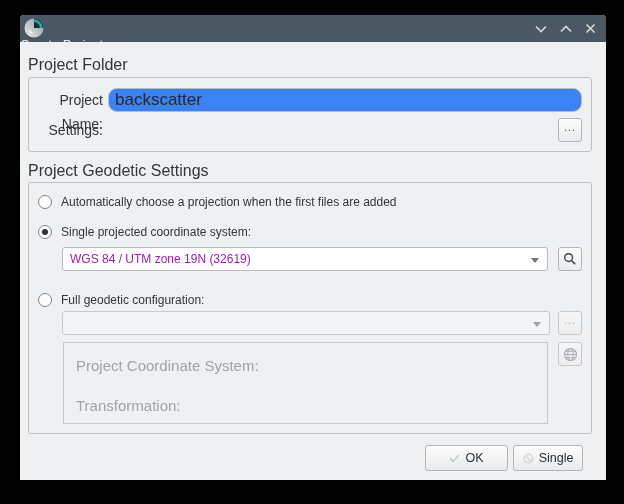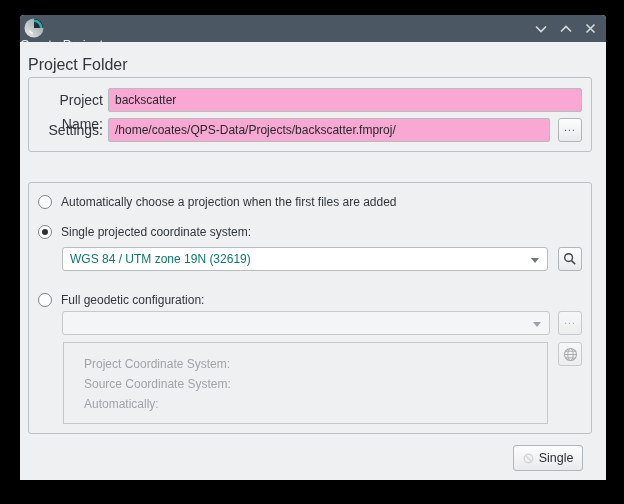--- a/index.html
+++ b/index.html
@@ -10,37 +10,37 @@
   .titlebar{position:absolute;left:0;top:0;width:100%;height:27px;background:#4b5863;border-radius:4px 4px 0 0;}
   .titlebar .title{position:absolute;left:0;right:0;top:0;line-height:27px;text-align:left;color:#eceff1;font-size:13px;margin-top:16px;}
   .app-icon{position:absolute;left:4px;top:3px;width:20px;height:20px;}
   .win-controls{position:absolute;right:7px;top:0;height:27px;display:flex;align-items:center;gap:8px;}
   .win-btn{width:17px;height:17px;display:flex;align-items:center;justify-content:center;cursor:pointer;}
   
   .group-label{position:absolute;left:8px;font-size:16px;color:#31363b;}
   .group-box{position:absolute;left:8px;width:564px;border:1px solid #bdc1c5;border-radius:3px;background:transparent;box-sizing:border-box;}
   
   .field-label{position:absolute;left:0;width:83px;height:24px;line-height:24px;text-align:right;font-size:14px;color:#31363b;}
-  .text-input{position:absolute;height:24px;box-sizing:border-box;border:1px solid #b8bcc0;border-radius:2px;background:#f9a8d4;font-family:"Liberation Sans","DejaVu Sans",sans-serif;font-size:12px;color:#26292c;padding:0 6px;outline:none;}
+  .text-input{position:absolute;height:24px;box-sizing:border-box;border:1px solid #b8bcc0;border-radius:9px;background:#3b82f6;font-family:"Liberation Sans","DejaVu Sans",sans-serif;font-size:17px;color:#26292c;padding:0 6px;outline:none;}
   .small-btn{position:absolute;width:24px;height:24px;box-sizing:border-box;border:1px solid #b1b6ba;border-radius:3px;background:linear-gradient(#fcfdfd,#e9eaeb);display:flex;align-items:center;justify-content:center;font-size:11px;color:#45505a;cursor:pointer;padding:0;}
   .small-btn.disabled{border-color:#c6cacd;background:linear-gradient(#f6f7f8,#ededee);color:#a9adb1;cursor:default;}
   .dots{letter-spacing:1px;font-size:10px;line-height:10px;transform:translateY(-2px);}
   
   .radio-row{position:absolute;left:18px;display:flex;align-items:center;gap:9px;cursor:pointer;}
   .radio{width:14px;height:14px;box-sizing:border-box;border:1px solid #7f8488;border-radius:50%;background:#fdfdfd;position:relative;flex:0 0 auto;}
   .radio.checked::after{content:"";position:absolute;left:3px;top:3px;width:6px;height:6px;border-radius:50%;background:#2d3136;}
   .radio-text{font-size:12px;color:#31363b;}
   
-  .combo{position:absolute;height:24px;box-sizing:border-box;border:1px solid #b8bcc0;border-radius:3px;background:#fff;font-size:12px;color:#0f766e;line-height:22px;padding:0 22px 0 7px;cursor:pointer;overflow:hidden;white-space:nowrap;}
+  .combo{position:absolute;height:24px;box-sizing:border-box;border:1px solid #b8bcc0;border-radius:3px;background:#fff;font-size:12px;color:#a21caf;line-height:22px;padding:0 22px 0 7px;cursor:pointer;overflow:hidden;white-space:nowrap;}
   .combo .arrow{position:absolute;right:8px;top:10px;width:0;height:0;border-left:4px solid transparent;border-right:4px solid transparent;border-top:5px solid #71767b;}
   .combo.disabled{background:#f4f5f6;border-color:#c6cacd;cursor:default;}
   .combo.disabled .arrow{border-top-color:#9ea3a7;}
   
   .summary-panel{position:absolute;left:43px;top:327px;width:485px;height:82px;box-sizing:border-box;border:1px solid #c4c8cb;background:#eff0f1;}
-  .summary-line{position:absolute;left:20px;font-size:12px;color:#a0a4a8;}
+  .summary-line{position:absolute;left:12px;font-size:15px;color:#a0a4a8;}
   
   .push-btn{position:absolute;height:26px;box-sizing:border-box;border:1px solid #b1b6ba;border-radius:3px;background:linear-gradient(#fdfdfe,#e9eaeb);display:flex;align-items:center;justify-content:center;gap:5px;font-family:"Liberation Sans","DejaVu Sans",sans-serif;font-size:12.5px;color:#2b3035;cursor:pointer;}
   .faint-icon{opacity:.35;display:flex;align-items:center;}
 </style>
 </head>
 <body>
 
 <div class="screen">
   <div class="window">
 
@@ -79,25 +79,25 @@
       </span>
     </div>
 
     <div class="group-label" style="top:41px;">Project Folder</div>
     <div class="group-box" style="top:62px;height:75px;"></div>
 
     <div class="field-label" style="top:73px;">Project Name:</div>
     <input class="text-input" style="left: 88px; top: 73px; width: 474px;" type="text" value="backscatter">
 
     <div class="field-label" style="top:103px;">Settings:</div>
-    <input class="text-input" style="left: 88px; top: 103px; width: 442px;" type="text" value="/home/coates/QPS-Data/Projects/backscatter.fmproj/">
     <button class="small-btn" style="left:538px;top:103px;">
       <span class="dots">...</span>
     </button>
 
+    <div class="group-label" style="top:147px;">Project Geodetic Settings</div>
     <div class="group-box" style="top:167px;height:252px;"></div>
 
     <div class="radio-row" style="top:180px;">
       <span class="radio"></span>
       <span class="radio-text">Automatically choose a projection when the first files are added</span>
     </div>
 
     <div class="radio-row" style="top:210px;">
       <span class="radio checked"></span>
       <span class="radio-text">Single projected coordinate system:</span>
@@ -122,33 +122,40 @@
     <div class="combo disabled" style="left:42px;top:296px;width:488px;">
       <span></span>
       <span class="arrow"></span>
     </div>
     <button class="small-btn disabled" style="left:538px;top:296px;">
       <span class="dots">...</span>
     </button>
 
     <div class="summary-panel">
       <div class="summary-line" style="top:14px;">Project Coordinate System:</div>
-      <div class="summary-line" style="top:34px;">Source Coordinate System:</div>
-      <div class="summary-line" style="top:54px;">Automatically:</div>
+      <div class="summary-line" style="top:54px;">Transformation:</div>
     </div>
     <button class="small-btn disabled" style="left:538px;top:327px;">
       <svg width="15" height="15" viewBox="0 0 15 15">
         <circle cx="7.5" cy="7.5" r="6" fill="none" stroke="#a9adb1" stroke-width="1.1"></circle>
         <ellipse cx="7.5" cy="7.5" rx="2.7" ry="6" fill="none" stroke="#a9adb1" stroke-width="1"></ellipse>
         <line x1="1.5" y1="7.5" x2="13.5" y2="7.5" stroke="#a9adb1" stroke-width="1"></line>
         <line x1="2.4" y1="4.2" x2="12.6" y2="4.2" stroke="#a9adb1" stroke-width="1"></line>
         <line x1="2.4" y1="10.8" x2="12.6" y2="10.8" stroke="#a9adb1" stroke-width="1"></line>
       </svg>
     </button>
 
+    <button class="push-btn" style="left:405px;top:430px;width:83px;">
+      <span class="faint-icon">
+        <svg width="11" height="9" viewBox="0 0 11 9">
+            <polyline points="1,4.5 4,7.5 10,1" fill="none" stroke="#6f8f7f" stroke-width="1.8"></polyline>
+          </svg>
+      </span>
+      <span>OK</span>
+    </button>
     <button class="push-btn" style="left:493px;top:430px;width:70px;">
       <span class="faint-icon">
         <svg width="11" height="11" viewBox="0 0 11 11">
             <circle cx="5.5" cy="5.5" r="4.3" fill="none" stroke="#9aa0a5" stroke-width="1.4"></circle>
             <line x1="2.6" y1="2.6" x2="8.4" y2="8.4" stroke="#9aa0a5" stroke-width="1.4"></line>
           </svg>
       </span>
       <span>Single</span>
     </button>
 

